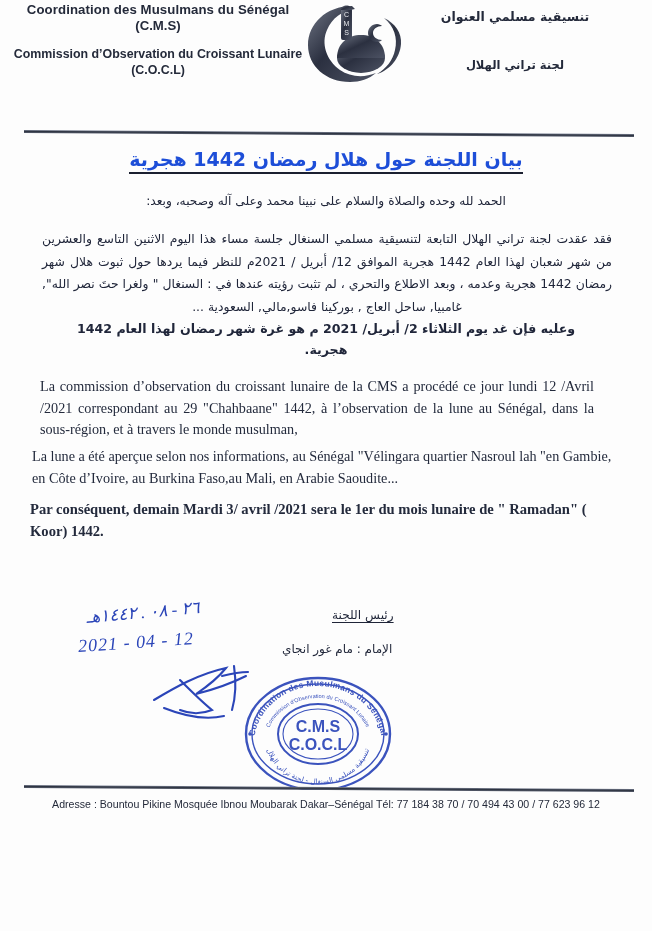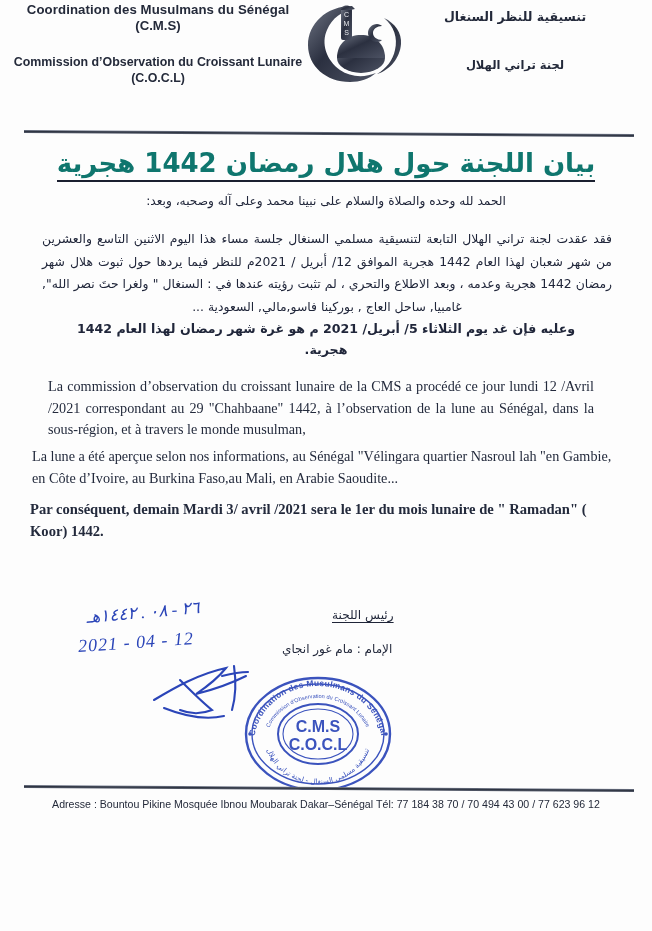--- a/index.html
+++ b/index.html
@@ -42,21 +42,21 @@
     letter-spacing: .1px;
     line-height: 15px;
     white-space: nowrap;
   }
   .hdr-left .l2 {
     font-size: 13.2px;
     line-height: 18px;
   }
   .hdr-left .l3 {
     font-size: 12.4px;
-    margin-top: 20px;
+    margin-top: 12px;
     line-height: 15px;
     white-space: nowrap;
   }
   .hdr-left .l4 {
     font-size: 12.4px;
     line-height: 17px;
   }
   .hdr-right {
     position: absolute;
     right: 22px;
@@ -95,22 +95,22 @@
   
   .doc-title {
     position: absolute;
     top: 148px;
     left: 0;
     right: 0;
     text-align: center;
     direction: rtl;
     font-family: "DejaVu Sans", sans-serif;
     font-weight: 700;
-    font-size: 26px;
-    color: #0f766e;
+    font-size: 19px;
+    color: #1d4ed8;
   }
   .doc-title span {
     border-bottom: 2px solid #1b2030;
     padding-bottom: 2px;
   }
 
   
   .ar-block {
     position: absolute;
     direction: rtl;
@@ -147,21 +147,21 @@
   
   .fr {
     position: absolute;
     font-family: "Liberation Serif", serif;
     color: #232a3c;
     font-size: 14.2px;
     line-height: 21.5px;
   }
   .fr-p1 {
     top: 376px;
-    left: 48px;
+    left: 40px;
     right: 58px;
     text-align: justify;
   }
   .fr-p2 {
     top: 446px;
     left: 32px;
     right: 40px;
     text-align: left;
   }
   .fr-p3 {
@@ -311,36 +311,36 @@
         <text x="48.5" y="15" font-size="7" font-family="Liberation Sans, sans-serif" fill="#e9eaee" text-anchor="middle">C</text>
         <text x="48.5" y="24" font-size="7" font-family="Liberation Sans, sans-serif" fill="#e9eaee" text-anchor="middle">M</text>
         <text x="48.5" y="33" font-size="7" font-family="Liberation Sans, sans-serif" fill="#e9eaee" text-anchor="middle">S</text>
 
         <path d="M79 22 C74 22 70 26 70 31 C70 36 74 40 79 40 C81 40 83 39 84 38
                  C79 38 75 35 75 31 C75 27 79 24 84 24 C83 23 81 22 79 22 Z" fill="url(#gmet)"></path>
       </svg>
     </div>
 
     <div class="hdr-right">
-      <div class="a1">تنسيقية للنظر السنغال</div>
+      <div class="a1">تنسيقية مسلمي العنوان</div>
       <div class="a2">لجنة تراني الهلال</div>
     </div>
   </div>
 
   <div class="rule rule-top"></div>
 
   <div class="doc-title">
     <span>بيان اللجنة حول هلال رمضان 1442 هجرية</span>
   </div>
 
   <div class="ar-block ar-bismillah">الحمد لله وحده والصلاة والسلام على نبينا محمد وعلى آله وصحبه، وبعد:</div>
 
   <div class="ar-block ar-para">فقد عقدت لجنة تراني الهلال التابعة لتنسيقية مسلمي السنغال جلسة مساء هذا اليوم الاثنين التاسع والعشرين من شهر شعبان لهذا العام 1442 هجرية الموافق 12/ أبريل / 2021م للنظر فيما يردها حول ثبوت هلال شهر رمضان 1442 هجرية وعدمه ، وبعد الاطلاع والتحري ، لم تثبت رؤيته عندها في : السنغال " ولغرا حتَ نصر الله", غامبيا, ساحل العاج , بوركينا فاسو,مالي, السعودية ...</div>
 
-  <div class="ar-block ar-concl">وعليه فإن غد يوم الثلاثاء  5/ أبريل/ 2021 م هو غرة شهر رمضان  لهذا العام 1442 هجرية.</div>
+  <div class="ar-block ar-concl">وعليه فإن غد يوم الثلاثاء  2/ أبريل/ 2021 م هو غرة شهر رمضان  لهذا العام 1442 هجرية.</div>
 
   <div class="fr fr-p1">La commission d’observation du croissant lunaire de la CMS a procédé ce jour lundi 12 /Avril /2021 correspondant au 29 "Chahbaane" 1442, à l’observation de la lune au Sénégal, dans la sous-région, et à travers le monde musulman,</div>
 
   <div class="fr fr-p2">La lune a été aperçue selon nos informations, au Sénégal "Vélingara quartier Nasroul lah "en Gambie, en Côte d’Ivoire, au Burkina Faso,au Mali, en Arabie Saoudite...</div>
 
   <div class="fr fr-p3">Par conséquent, demain  Mardi 3/ avril /2021  sera le 1er du mois lunaire de " Ramadan" ( Koor) 1442.</div>
 
 
   <div class="sig-area">
     <div class="sig-label sig-president">رئيس اللجنة</div>

